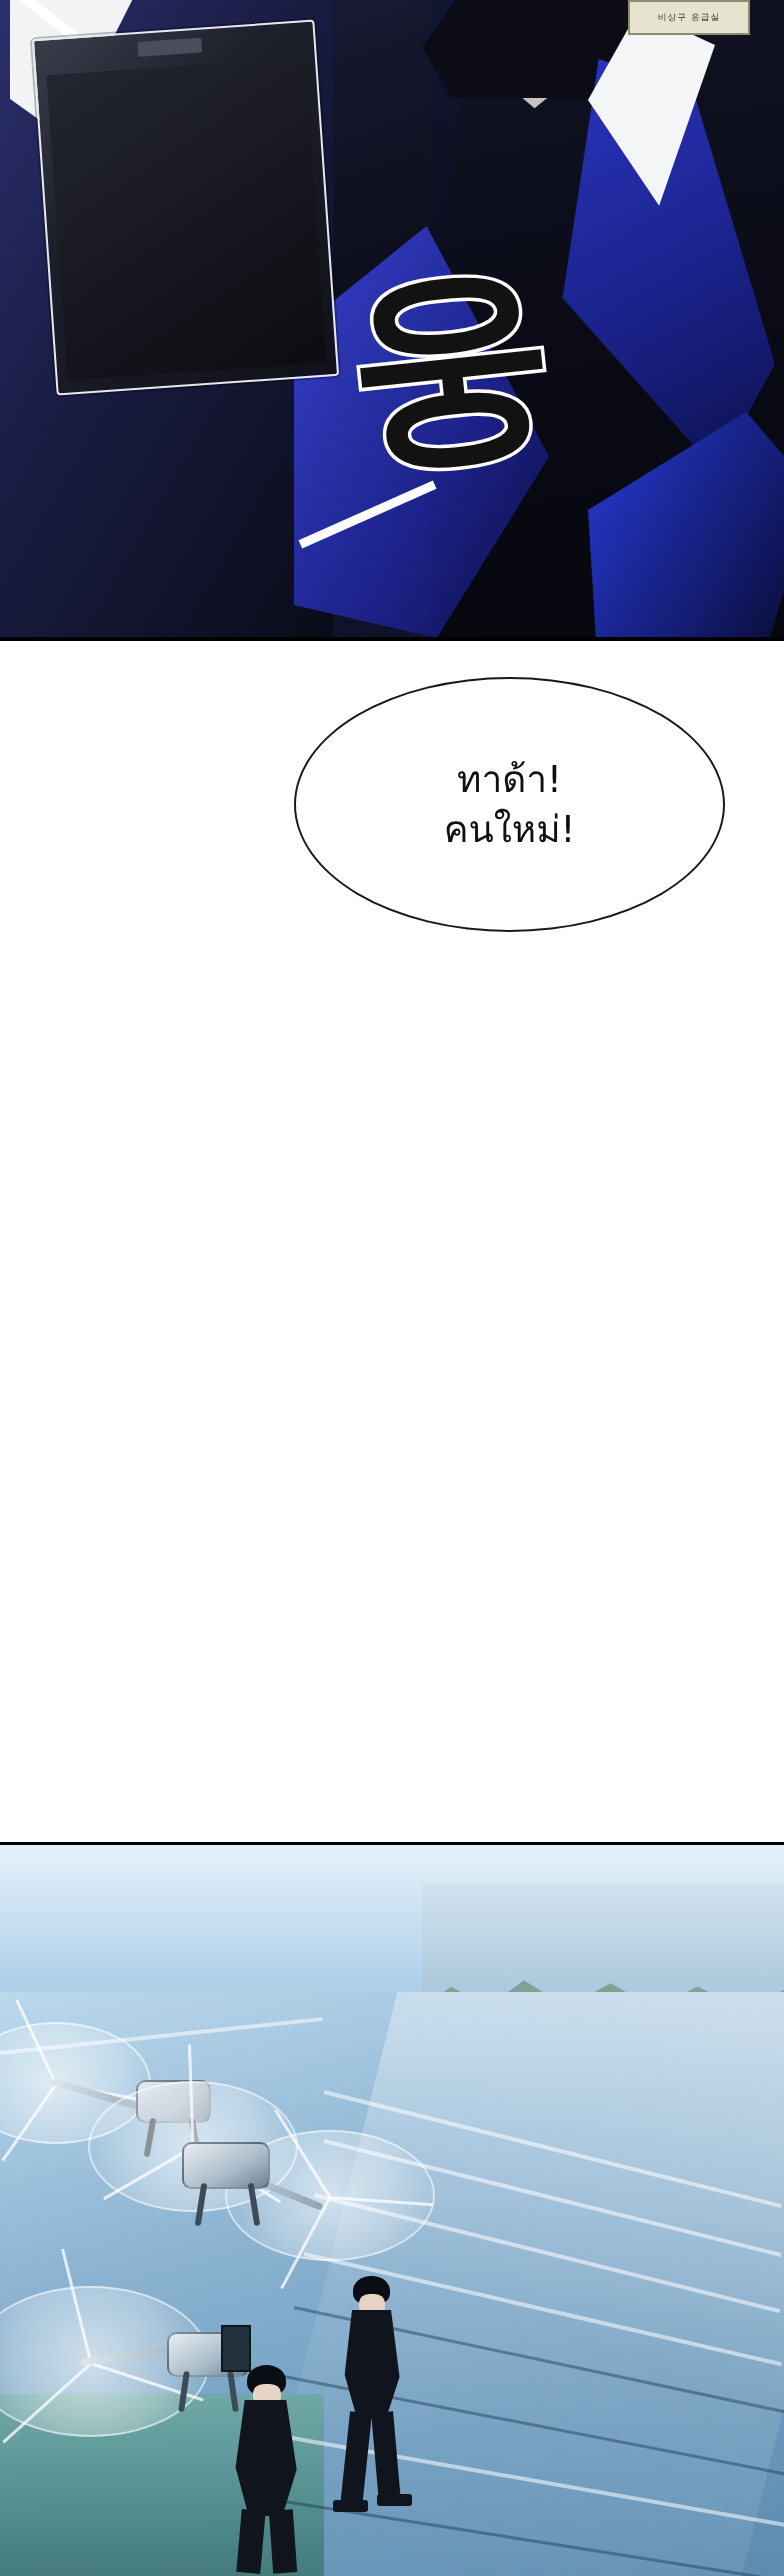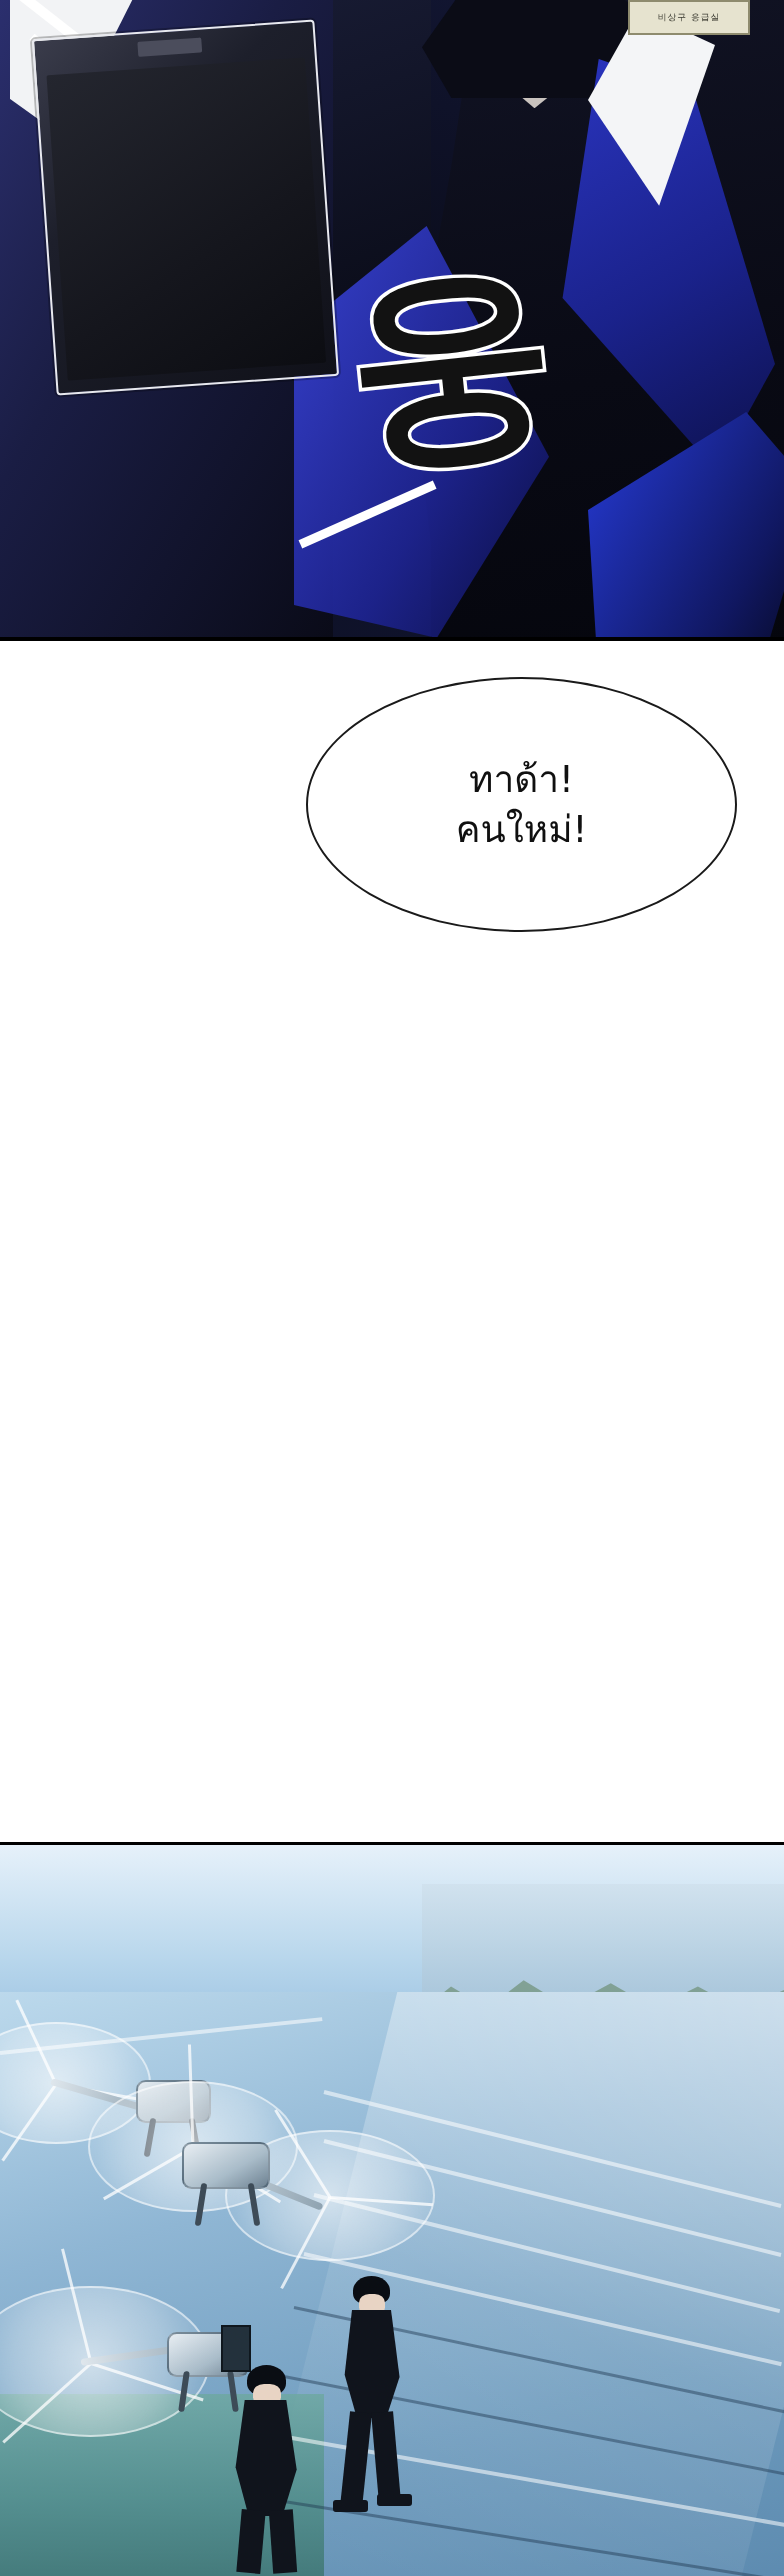--- a/index.html
+++ b/index.html
@@ -176,21 +176,21 @@
     text-align: center;
     box-sizing: border-box;
   }
   .balloon .txt {
     font-family: "DejaVu Sans", sans-serif;
     color: #101010;
     line-height: 1.35;
     white-space: pre-line;
   }
   .balloon-1 {
-    left: 306px; top: 677px;
+    left: 294px; top: 677px;
     width: 431px; height: 255px;
   }
   .balloon-1 .txt { font-size: 37px; }
   .balloon-2 {
     left: 59px; top: 1363px;
     width: 549px; height: 373px;
   }
   .balloon-2 .txt { font-size: 26.5px; }
 
   

